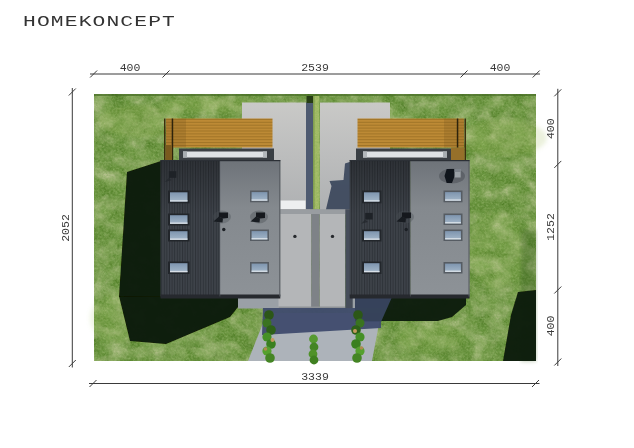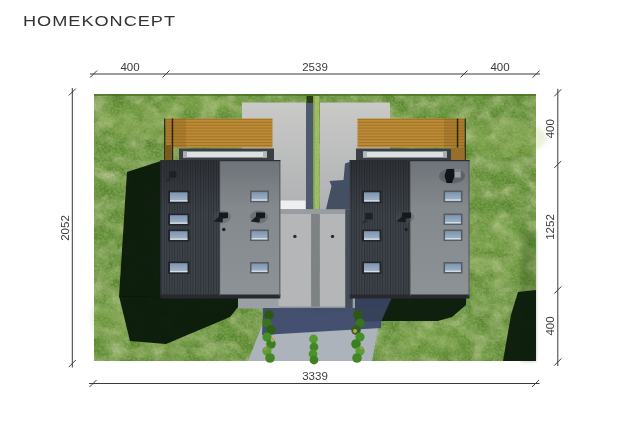--- a/index.html
+++ b/index.html
@@ -1,17 +1,17 @@
 <!DOCTYPE html>
 <html><head>
 <meta charset="utf-8">
 <style>
   html,body{margin:0;padding:0;background:#ffffff;}
   #page{position:relative;width:634px;height:448px;background:#4d7c0f;overflow:hidden;
-        font-family:Liberation Sans, sans-serif;}
+        font-family:Liberation Mono, monospace;}
   svg{position:absolute;left:0;top:0;}
 </style>
 </head>
 <body>
 <div id="page">
 <svg width="634" height="448" viewBox="0 0 634 448">
 <defs>
 
   <pattern id="wood" width="12" height="2.9" patternUnits="userSpaceOnUse">
     <rect width="12" height="2.9" fill="#bd8a35"></rect>

